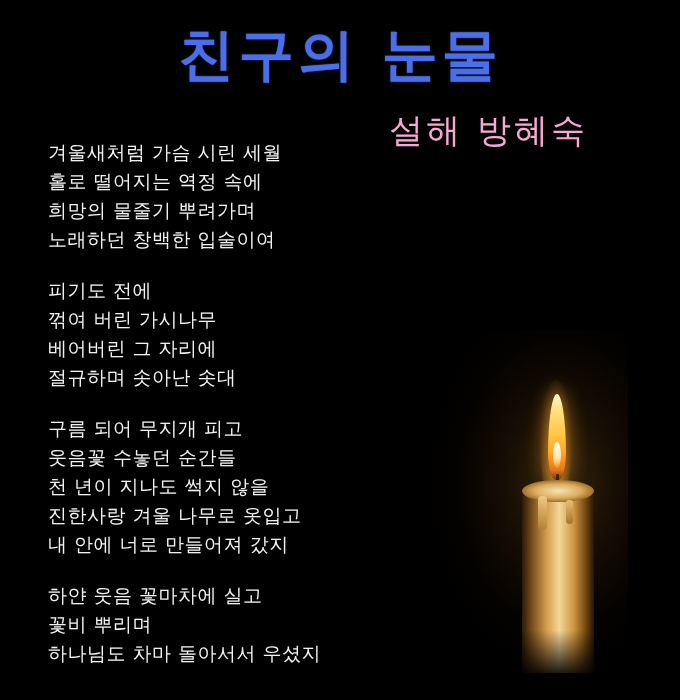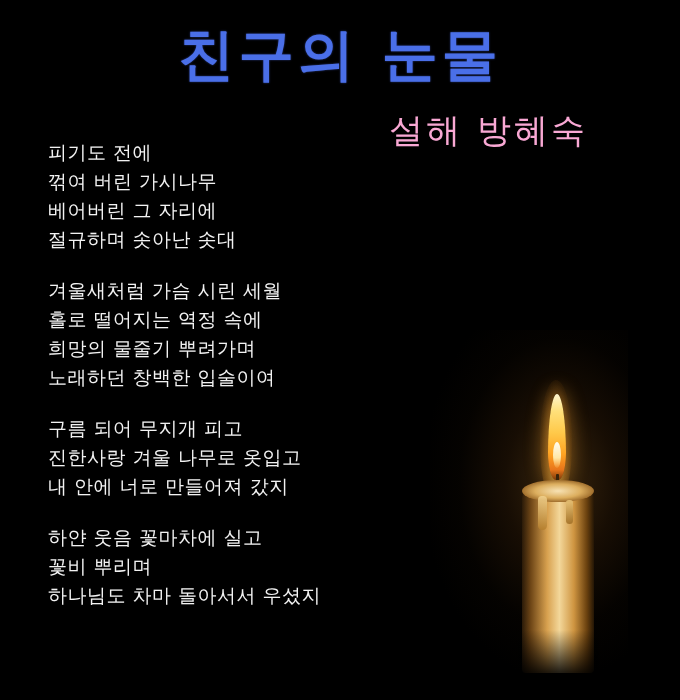--- a/index.html
+++ b/index.html
@@ -193,35 +193,37 @@
 
   <div id="glow"></div>
 
   <div id="title">친구의 눈물</div>
 
   <div id="author">설해 방혜숙</div>
 
   <div id="poem">
 
     <div class="stanza">
+      <div class="line">겨울새처럼 가슴 시린 세월</div>
+      <div class="line">홀로 떨어지는 역정 속에</div>
+      <div class="line">희망의 물줄기 뿌려가며</div>
+      <div class="line">노래하던 창백한 입술이여</div>
+    </div>
+
+    <div class="stanza">
       <div class="line">피기도 전에</div>
       <div class="line">꺾여 버린 가시나무</div>
       <div class="line">베어버린 그 자리에</div>
       <div class="line">절규하며 솟아난 솟대</div>
     </div>
 
     <div class="stanza">
-      <div class="line">겨울새처럼 가슴 시린 세월</div>
-      <div class="line">홀로 떨어지는 역정 속에</div>
-      <div class="line">희망의 물줄기 뿌려가며</div>
-      <div class="line">노래하던 창백한 입술이여</div>
-    </div>
-
-    <div class="stanza">
       <div class="line">구름 되어 무지개 피고</div>
+      <div class="line">웃음꽃 수놓던 순간들</div>
+      <div class="line">천 년이 지나도 썩지 않을</div>
       <div class="line">진한사랑 겨울 나무로 옷입고</div>
       <div class="line">내 안에 너로 만들어져 갔지</div>
     </div>
 
     <div class="stanza">
       <div class="line">하얀 웃음 꽃마차에 실고</div>
       <div class="line">꽃비 뿌리며</div>
       <div class="line">하나님도 차마 돌아서서 우셨지</div>
     </div>
 

